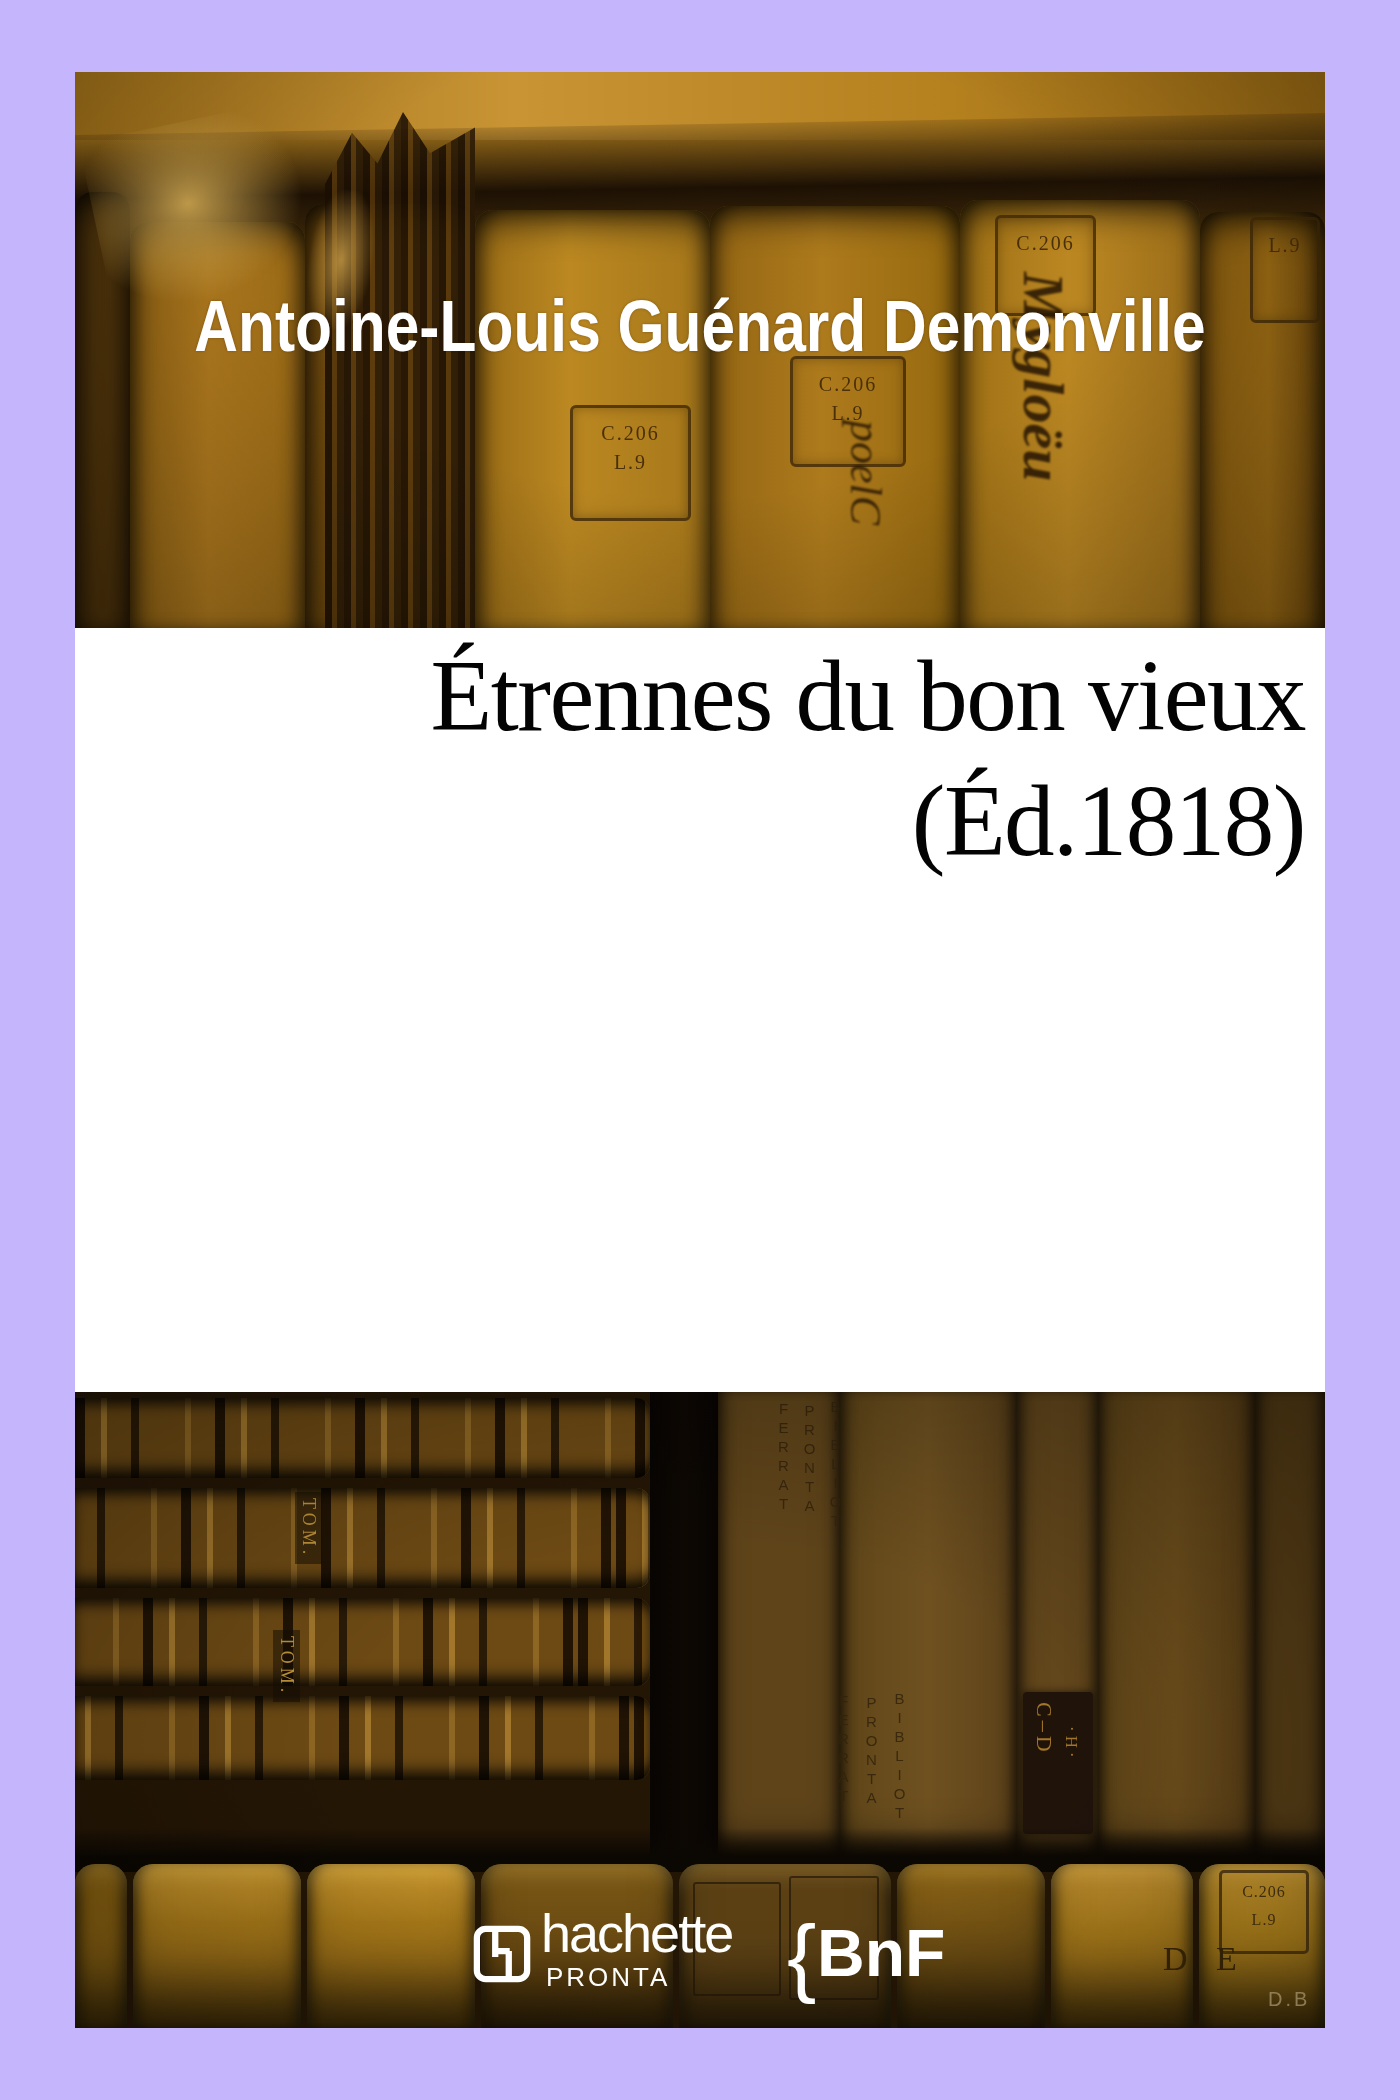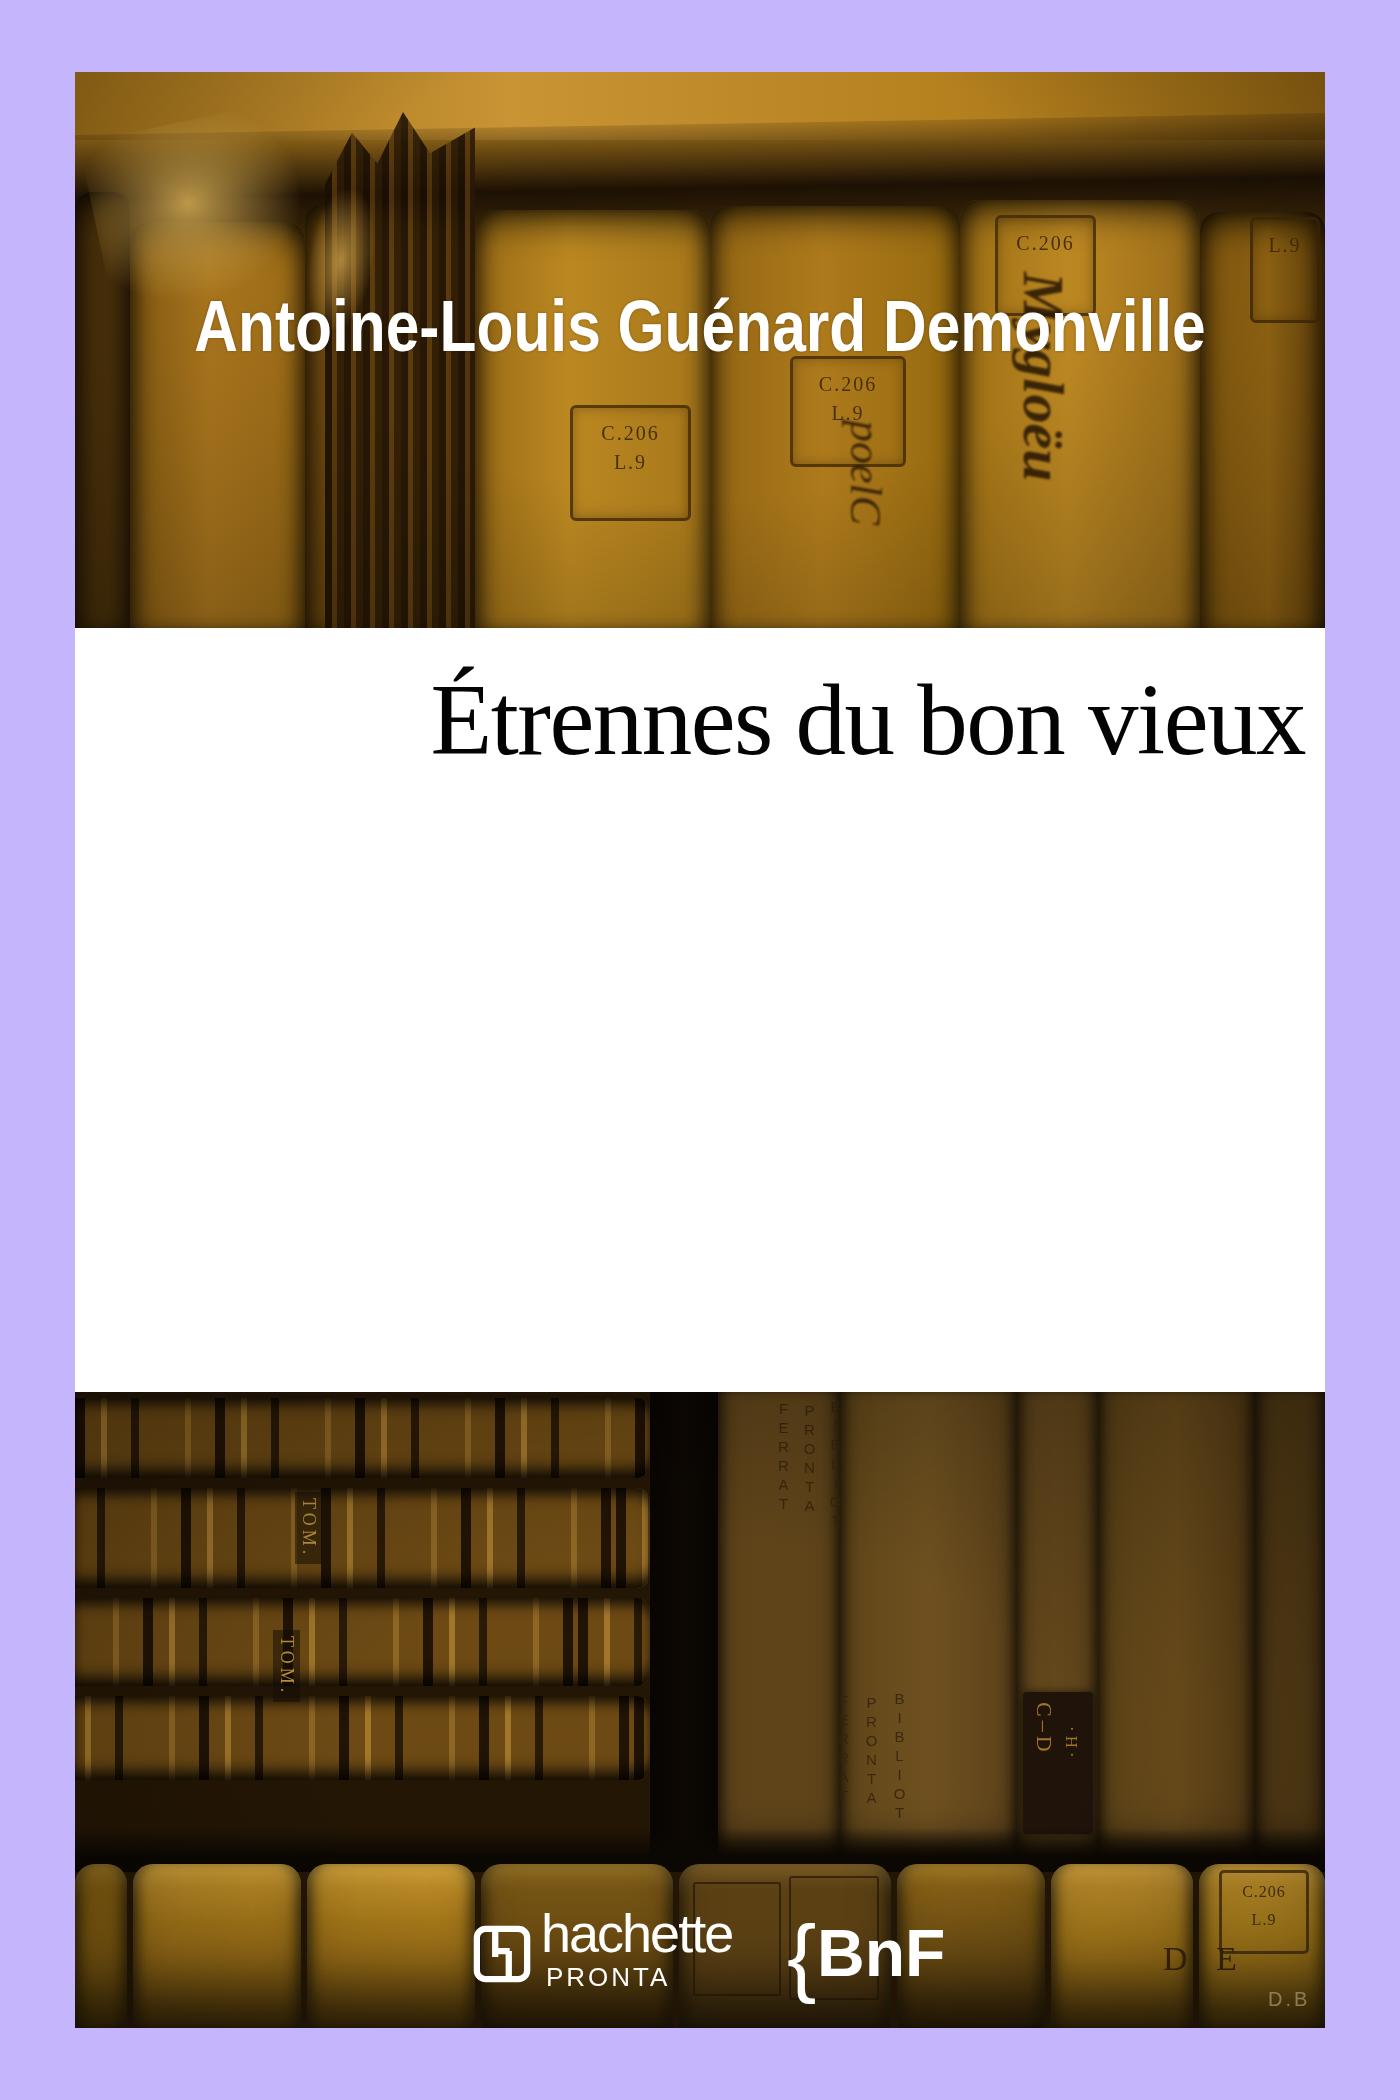--- a/index.html
+++ b/index.html
@@ -41,21 +41,21 @@
   .pt-vignette{position:absolute;inset:0;background:radial-gradient(ellipse at 50% 35%,rgba(0,0,0,0) 45%,rgba(0,0,0,.28) 100%);}
 
   .author{position:absolute;left:0;right:0;top:218px;text-align:center;white-space:nowrap;
     font-weight:bold;font-size:72px;line-height:72px;color:#ffffff;
     transform:scaleX(.84);transform-origin:center;
     text-shadow:0 0 3px rgba(40,20,0,.35);}
 
   
   .band{position:absolute;left:75px;top:628px;width:1250px;height:764px;background:#ffffff;}
   .title-block{position:absolute;top:6px;right:20px;text-align:right;color:#030303;
-    font-family:"Liberation Serif",serif;font-size:101px;line-height:125px;letter-spacing:-1.5px;margin-top:24px;}
+    font-family:"Liberation Serif",serif;font-size:101px;line-height:125px;letter-spacing:-1.5px;}
 
   
   .photo-bottom{position:absolute;left:75px;top:1392px;width:1250px;height:636px;overflow:hidden;background:#241605;}
   .orow{position:absolute;left:0;width:575px;border-radius:0 14px 14px 0;background-color:#6d4a14;
     background-image:repeating-linear-gradient(90deg,rgba(20,10,2,.85) 0 10px,rgba(0,0,0,0) 10px 26px,rgba(205,156,63,.55) 26px 32px,rgba(0,0,0,0) 32px 56px,rgba(20,10,2,.75) 56px 64px,rgba(0,0,0,0) 64px 110px,rgba(193,146,59,.4) 110px 116px,rgba(0,0,0,0) 116px 140px);
     box-shadow:inset 0 12px 14px -6px rgba(0,0,0,.85),inset 0 -14px 16px -6px rgba(0,0,0,.9);}
   .or1{top:6px;height:80px;}
   .or2{top:96px;height:100px;background-position:-34px 0;}
   .or3{top:206px;height:88px;background-position:-72px 0;}
   .or4{top:304px;height:84px;background-position:-16px 0;}
@@ -149,20 +149,21 @@
     <div class="tearbit"></div>
     <div class="script-v sc1">poelC</div>
     <div class="script-v sc2">Mygloëu</div>
     <div class="pt-vignette"></div>
     <div class="author">Antoine-Louis Guénard Demonville</div>
   </div>
 
   <div class="band">
     <div class="title-block">
       <div>Étrennes du bon vieux</div>
+      <div>(Éd.1818)</div>
     </div>
   </div>
 
   <div class="photo-bottom">
     <div class="orow or1"></div>
     <div class="orow or2"></div>
     <div class="orow or3"></div>
     <div class="orow or4"></div>
     <div class="tom tom1">TOM.</div>
     <div class="tom tom2">TOM.</div>

